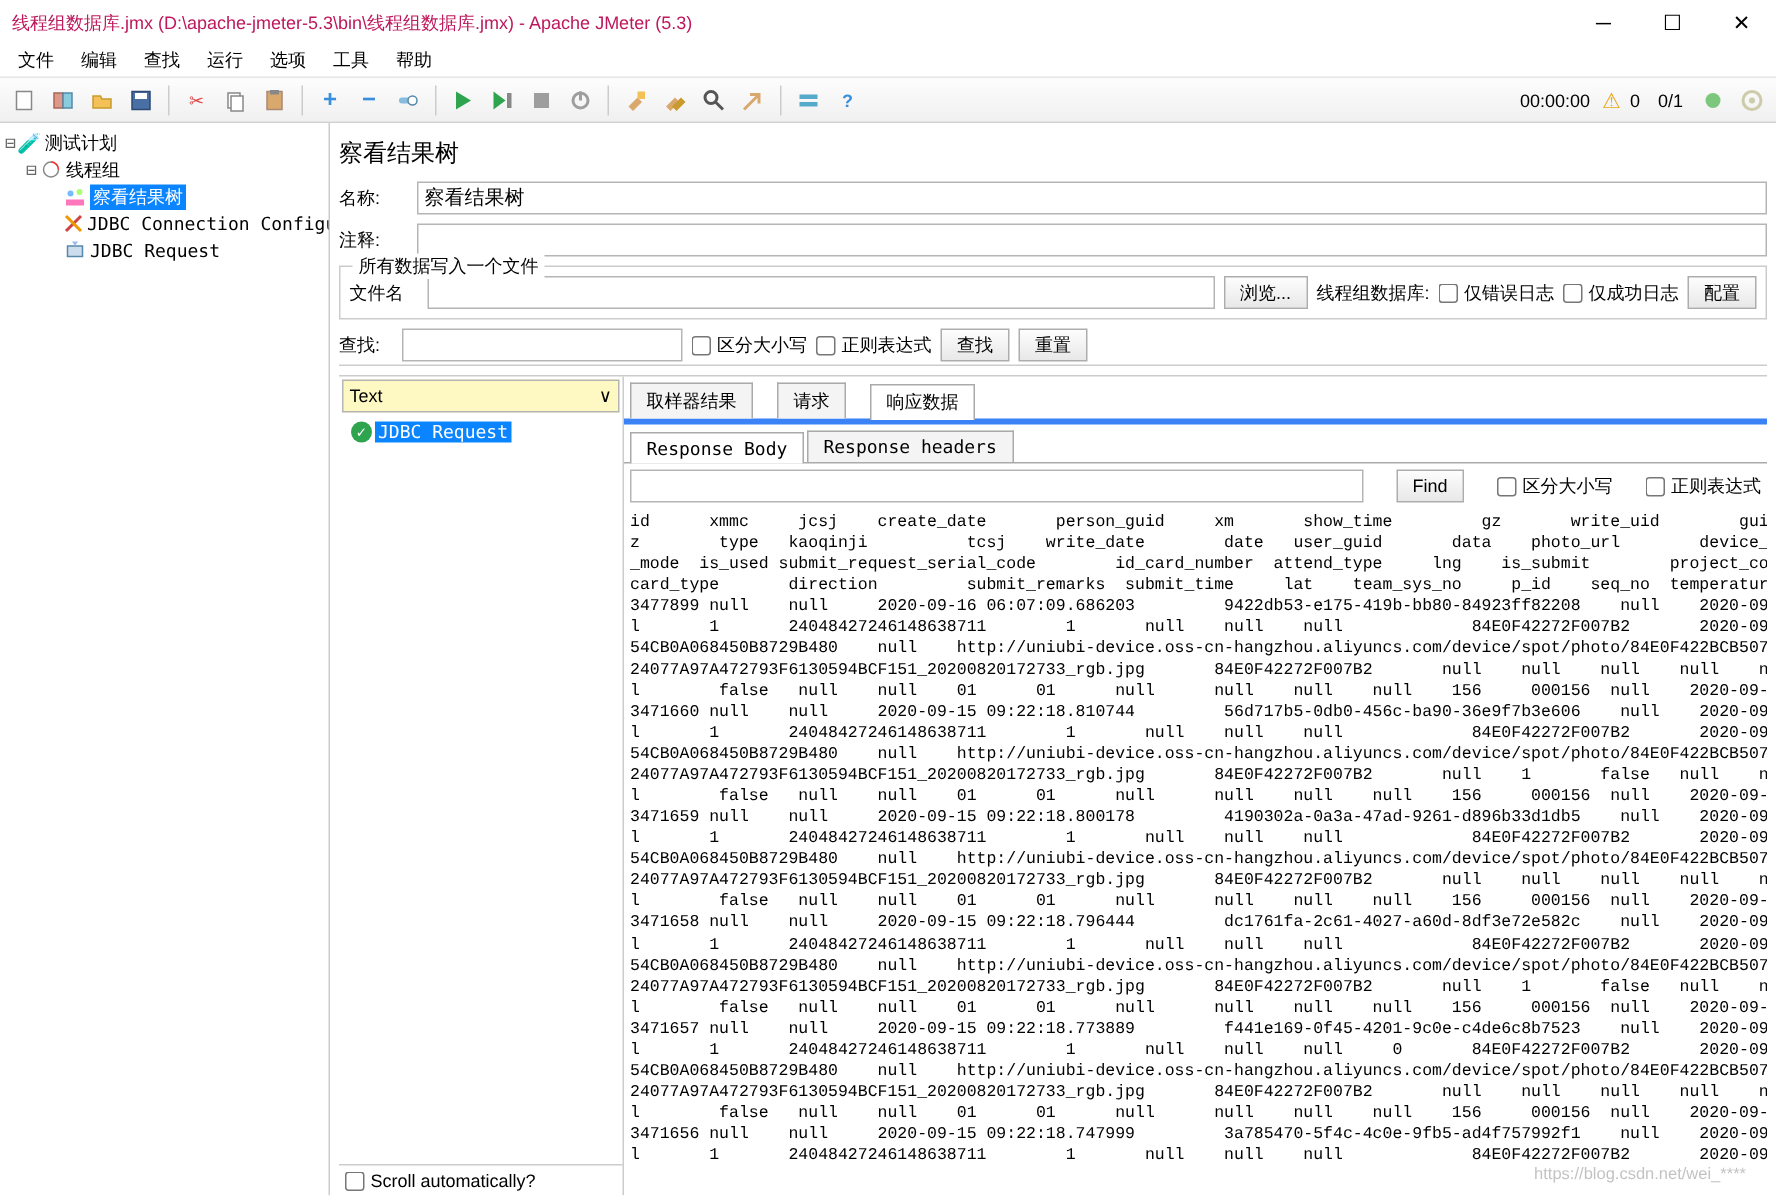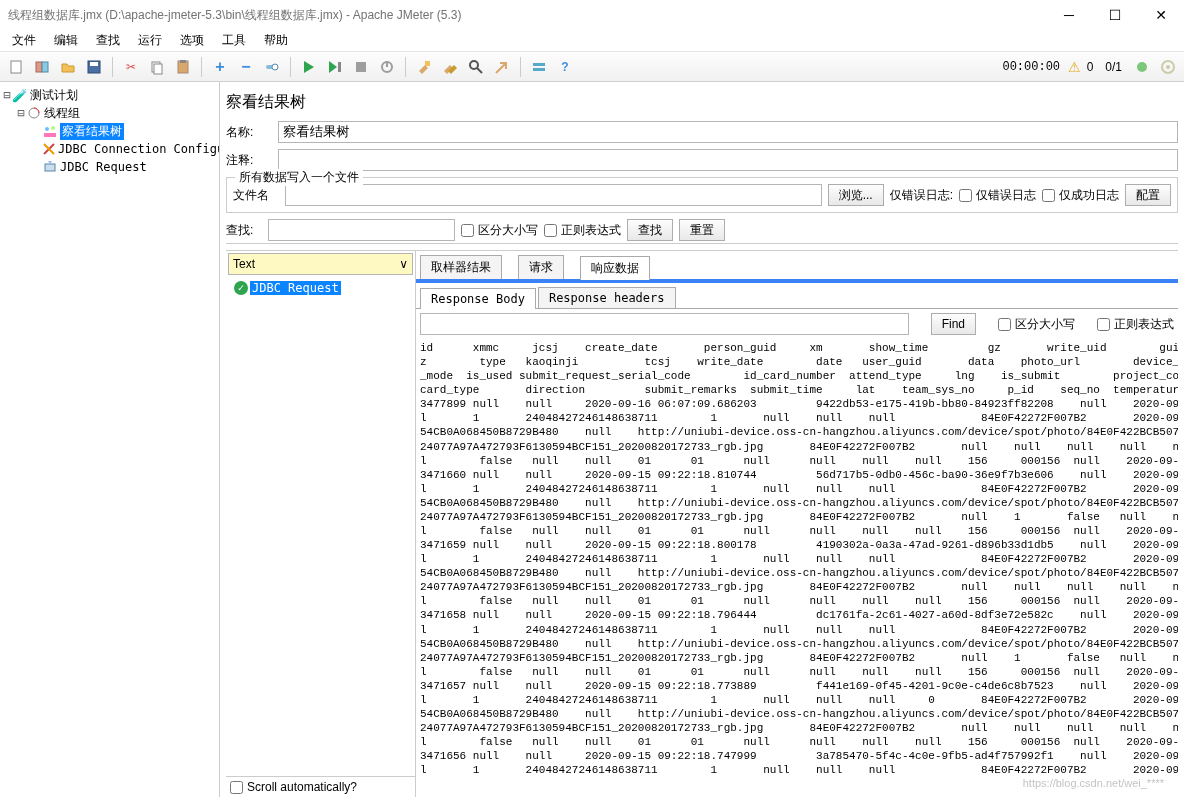--- a/index.html
+++ b/index.html
@@ -1,27 +1,27 @@
 <!DOCTYPE html>
 <html><head>
 <meta charset="utf-8">
 <style>
 * { box-sizing: border-box; margin: 0; padding: 0; }
 body { font-family: "Microsoft YaHei", SimSun, Arial, sans-serif; font-size: 12px; background: #fff; overflow: hidden; width: 1184px; height: 797px; }
 .titlebar { height: 30px; display: flex; align-items: center; justify-content: space-between; padding: 0 0 0 8px; background: #fff; }
-.titlebar .title { font-size: 12px; color: #737373; }
+.titlebar .title { font-size: 12px; color: #be185d; }
 .winbtns { display: flex; }
 .winbtn { width: 46px; height: 30px; display: flex; align-items: center; justify-content: center; font-size: 14px; cursor: default; }
 .menubar { height: 22px; display: flex; align-items: center; padding: 0 4px; gap: 2px; border-bottom: 1px solid #e5e5e5; }
 .menuitem { padding: 2px 8px; font-size: 12px; cursor: default; }
 .toolbar { height: 30px; display: flex; align-items: center; padding: 0 4px; gap: 2px; border-bottom: 1px solid #d0d0d0; background: linear-gradient(#fdfdfd,#f0f0f0); }
 .tbtn { width: 24px; height: 24px; display: flex; align-items: center; justify-content: center; border: 1px solid transparent; border-radius: 2px; cursor: default; }
 .tsep { width: 1px; height: 20px; background: #ccc; margin: 0 4px; }
 .tspacer { flex: 1; }
-.timerbox { font-family: Liberation Mono, monospace; padding: 2px 6px; }
+.timerbox { font-family: Liberation Sans, sans-serif; padding: 2px 6px; }
 .warntri { color: #e6a817; font-size: 14px; }
 .main { display: flex; height: calc(797px - 30px - 22px - 30px); }
 .tree { width: 220px; border-right: 1px solid #ccc; padding: 4px 2px; overflow: hidden; }
 .tnode { display: flex; align-items: center; height: 18px; font-size: 12px; white-space: nowrap; }
 .tnode .tg { width: 10px; text-align: center; color: #666; font-family: monospace; }
 .tnode .ic { width: 16px; height: 16px; display: flex; align-items: center; justify-content: center; margin-right: 2px; }
 .tnode.sel .lbl { background: #0a84ff; color: #fff; padding: 0 2px; }
 .content { flex: 1; display: flex; flex-direction: column; padding: 6px 6px 0 6px; overflow: hidden; }
 .panel-title { font-size: 16px; padding: 4px 0 8px 0; }
 .frow { display: flex; align-items: center; margin-bottom: 6px; gap: 6px; }
@@ -260,21 +260,21 @@
       <div class="flabel">注释:</div>
       <input class="finput" value="" style="">
     </div>
 
     <div class="group">
       <div class="group-title">所有数据写入一个文件</div>
       <div class="frow" style="margin:0">
         <div class="flabel" style="width:46px">文件名</div>
         <input class="finput" value="" style="">
         <button class="btn">浏览...</button>
-        <span>仅错误日志:</span>
+        <span>线程组数据库:</span>
         <label class="chk">
             <input type="checkbox" style="">
             <span>仅错误日志</span>
           </label>
         <label class="chk">
             <input type="checkbox" style="">
             <span>仅成功日志</span>
           </label>
         <button class="btn">配置</button>
       </div>

